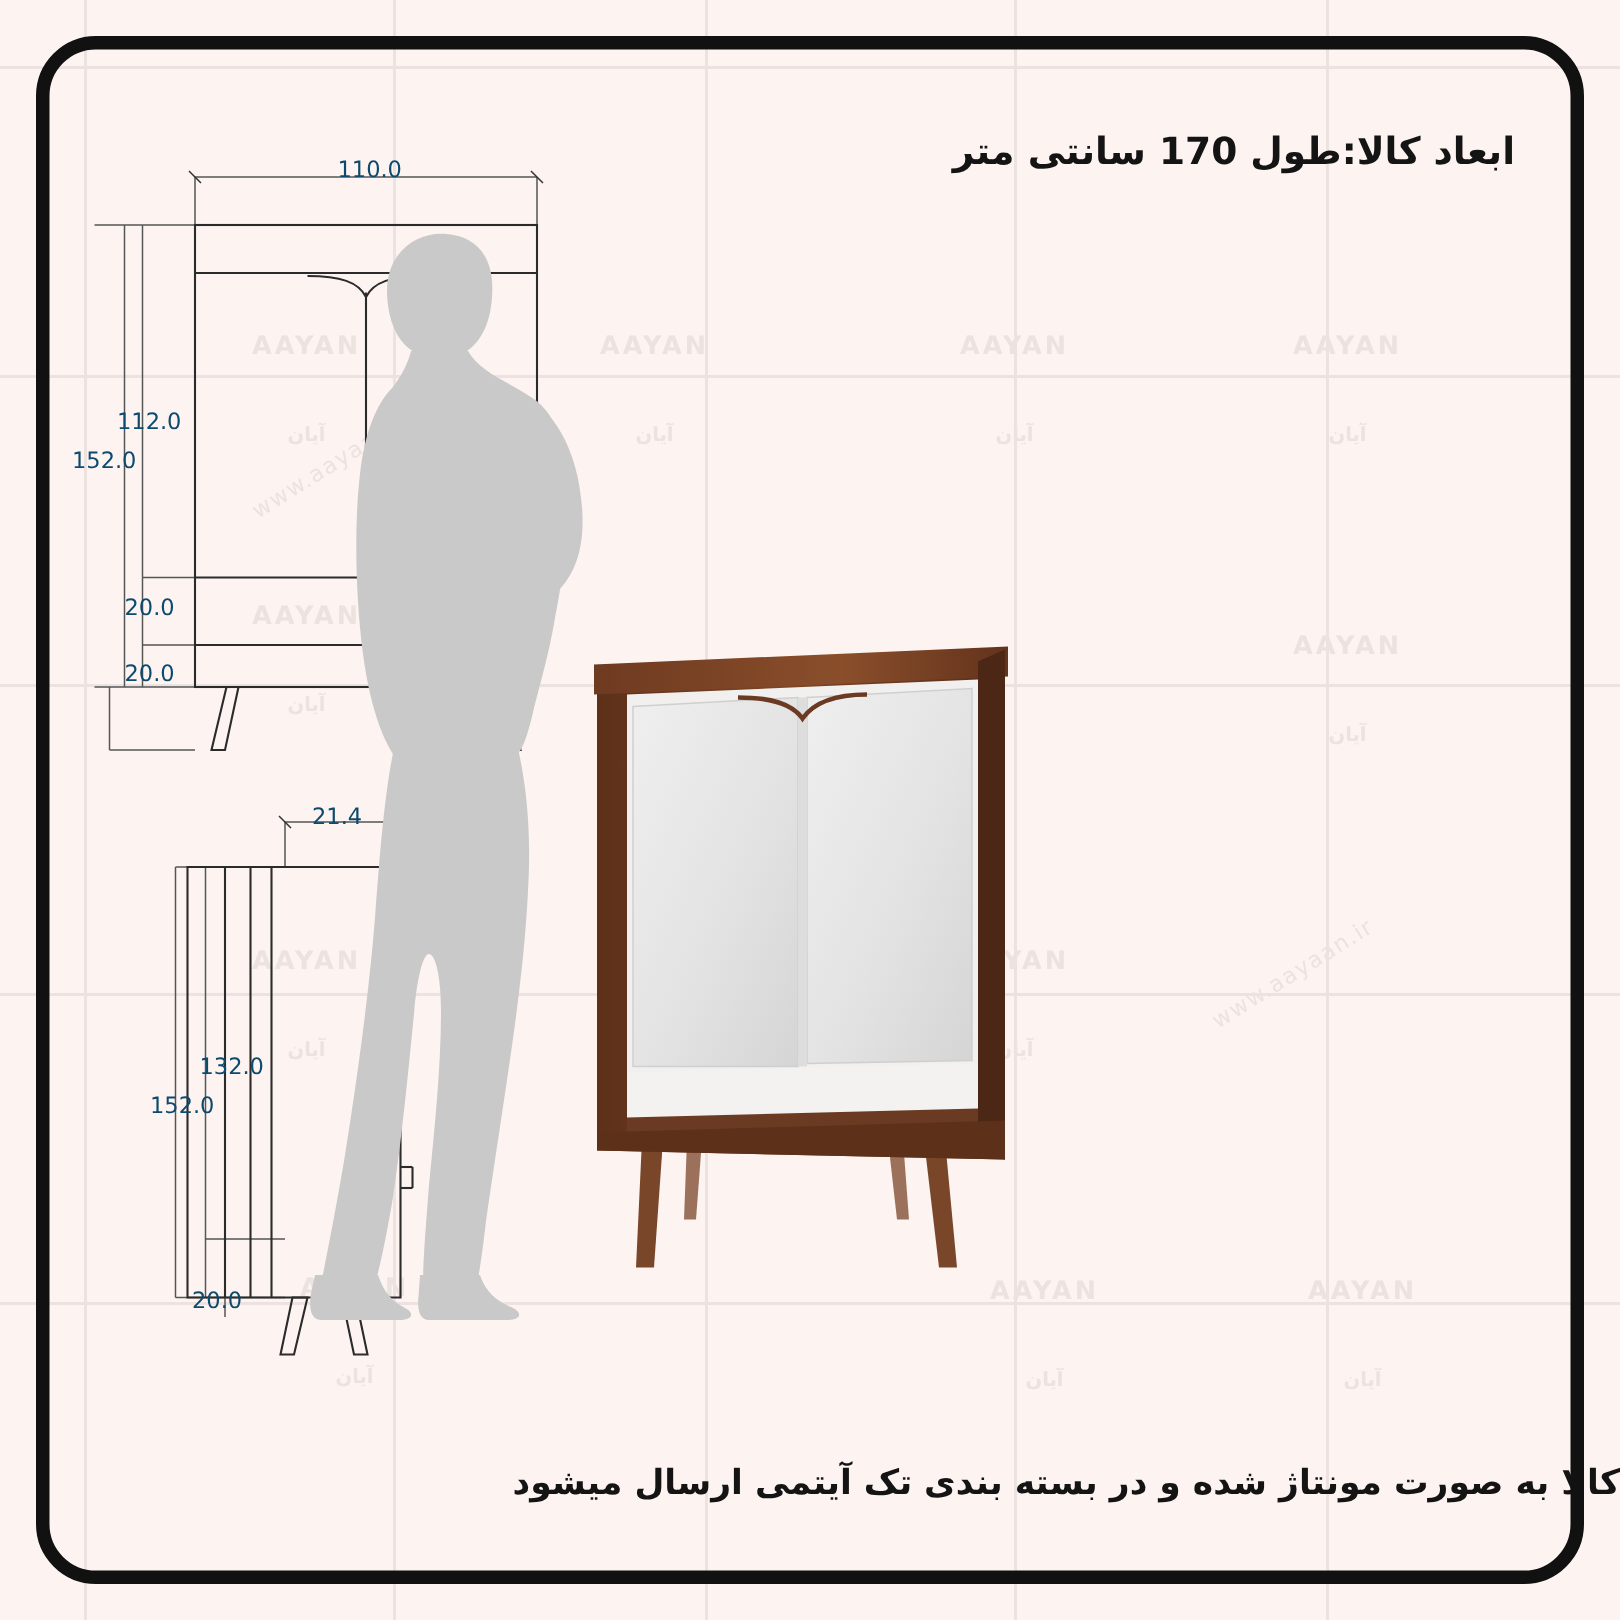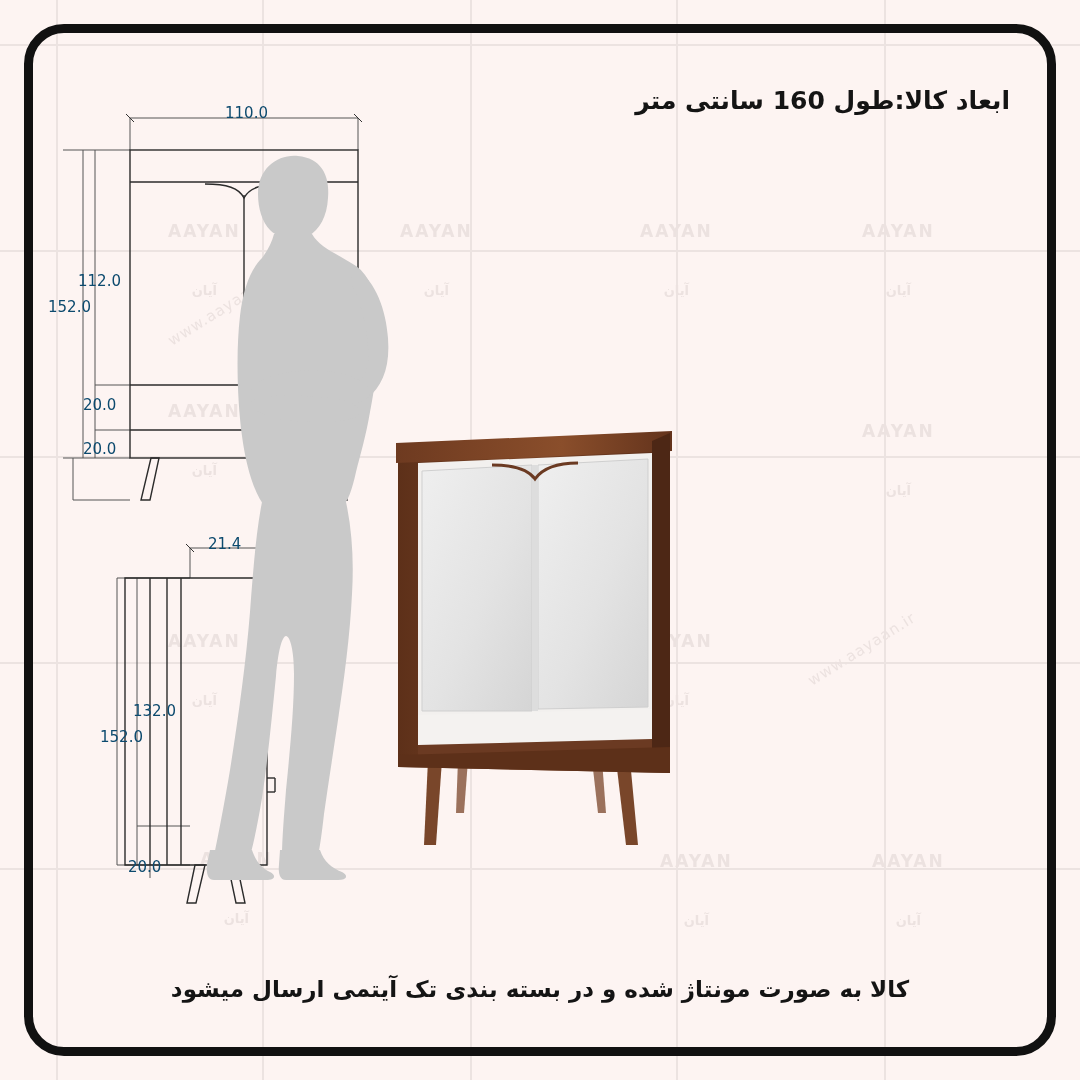--- a/index.html
+++ b/index.html
@@ -62,21 +62,21 @@
     font-weight:bold;
     font-size:25px;
     line-height:1.85;
   }
   .specs div{white-space:nowrap;}
 
   .footnote{
     position:absolute;
     left:0;right:0;
     bottom:78px;
-    text-align:center;
+    text-align:right;
     direction:rtl;
     color:#141414;
     font-weight:bold;
     font-size:23px;
   }
 
   
   .dim{
     position:absolute;
     font-family:"DejaVu Sans","Liberation Sans",sans-serif;
@@ -342,19 +342,19 @@
       <path d="M112 50 C134 50, 148 54, 155 64 C162 54, 176 48, 198 48" fill="none" stroke="#6b3a22" stroke-width="3"></path>
 
       <path d="M38 300 L272 294 L272 330 L38 332 Z" fill="#f4f2f0"></path>
       <path d="M38 330 L272 324 L272 338 L38 344 Z" fill="#6b3a22"></path>
 
       <path d="M18 340 L290 332 L290 358 L18 352 Z" fill="#5d3019"></path>
     </svg>
   </div>
 
   <div class="specs">
-    <div>ابعاد کالا:طول 160 سانتی متر</div>
+    <div>ابعاد کالا:طول 170 سانتی متر</div>
   </div>
 
   <div class="footnote">کالا به صورت مونتاژ شده و در بسته بندی تک آیتمی ارسال میشود</div>
 
   <div class="frame"></div>
 </div>
 
 </body></html>

